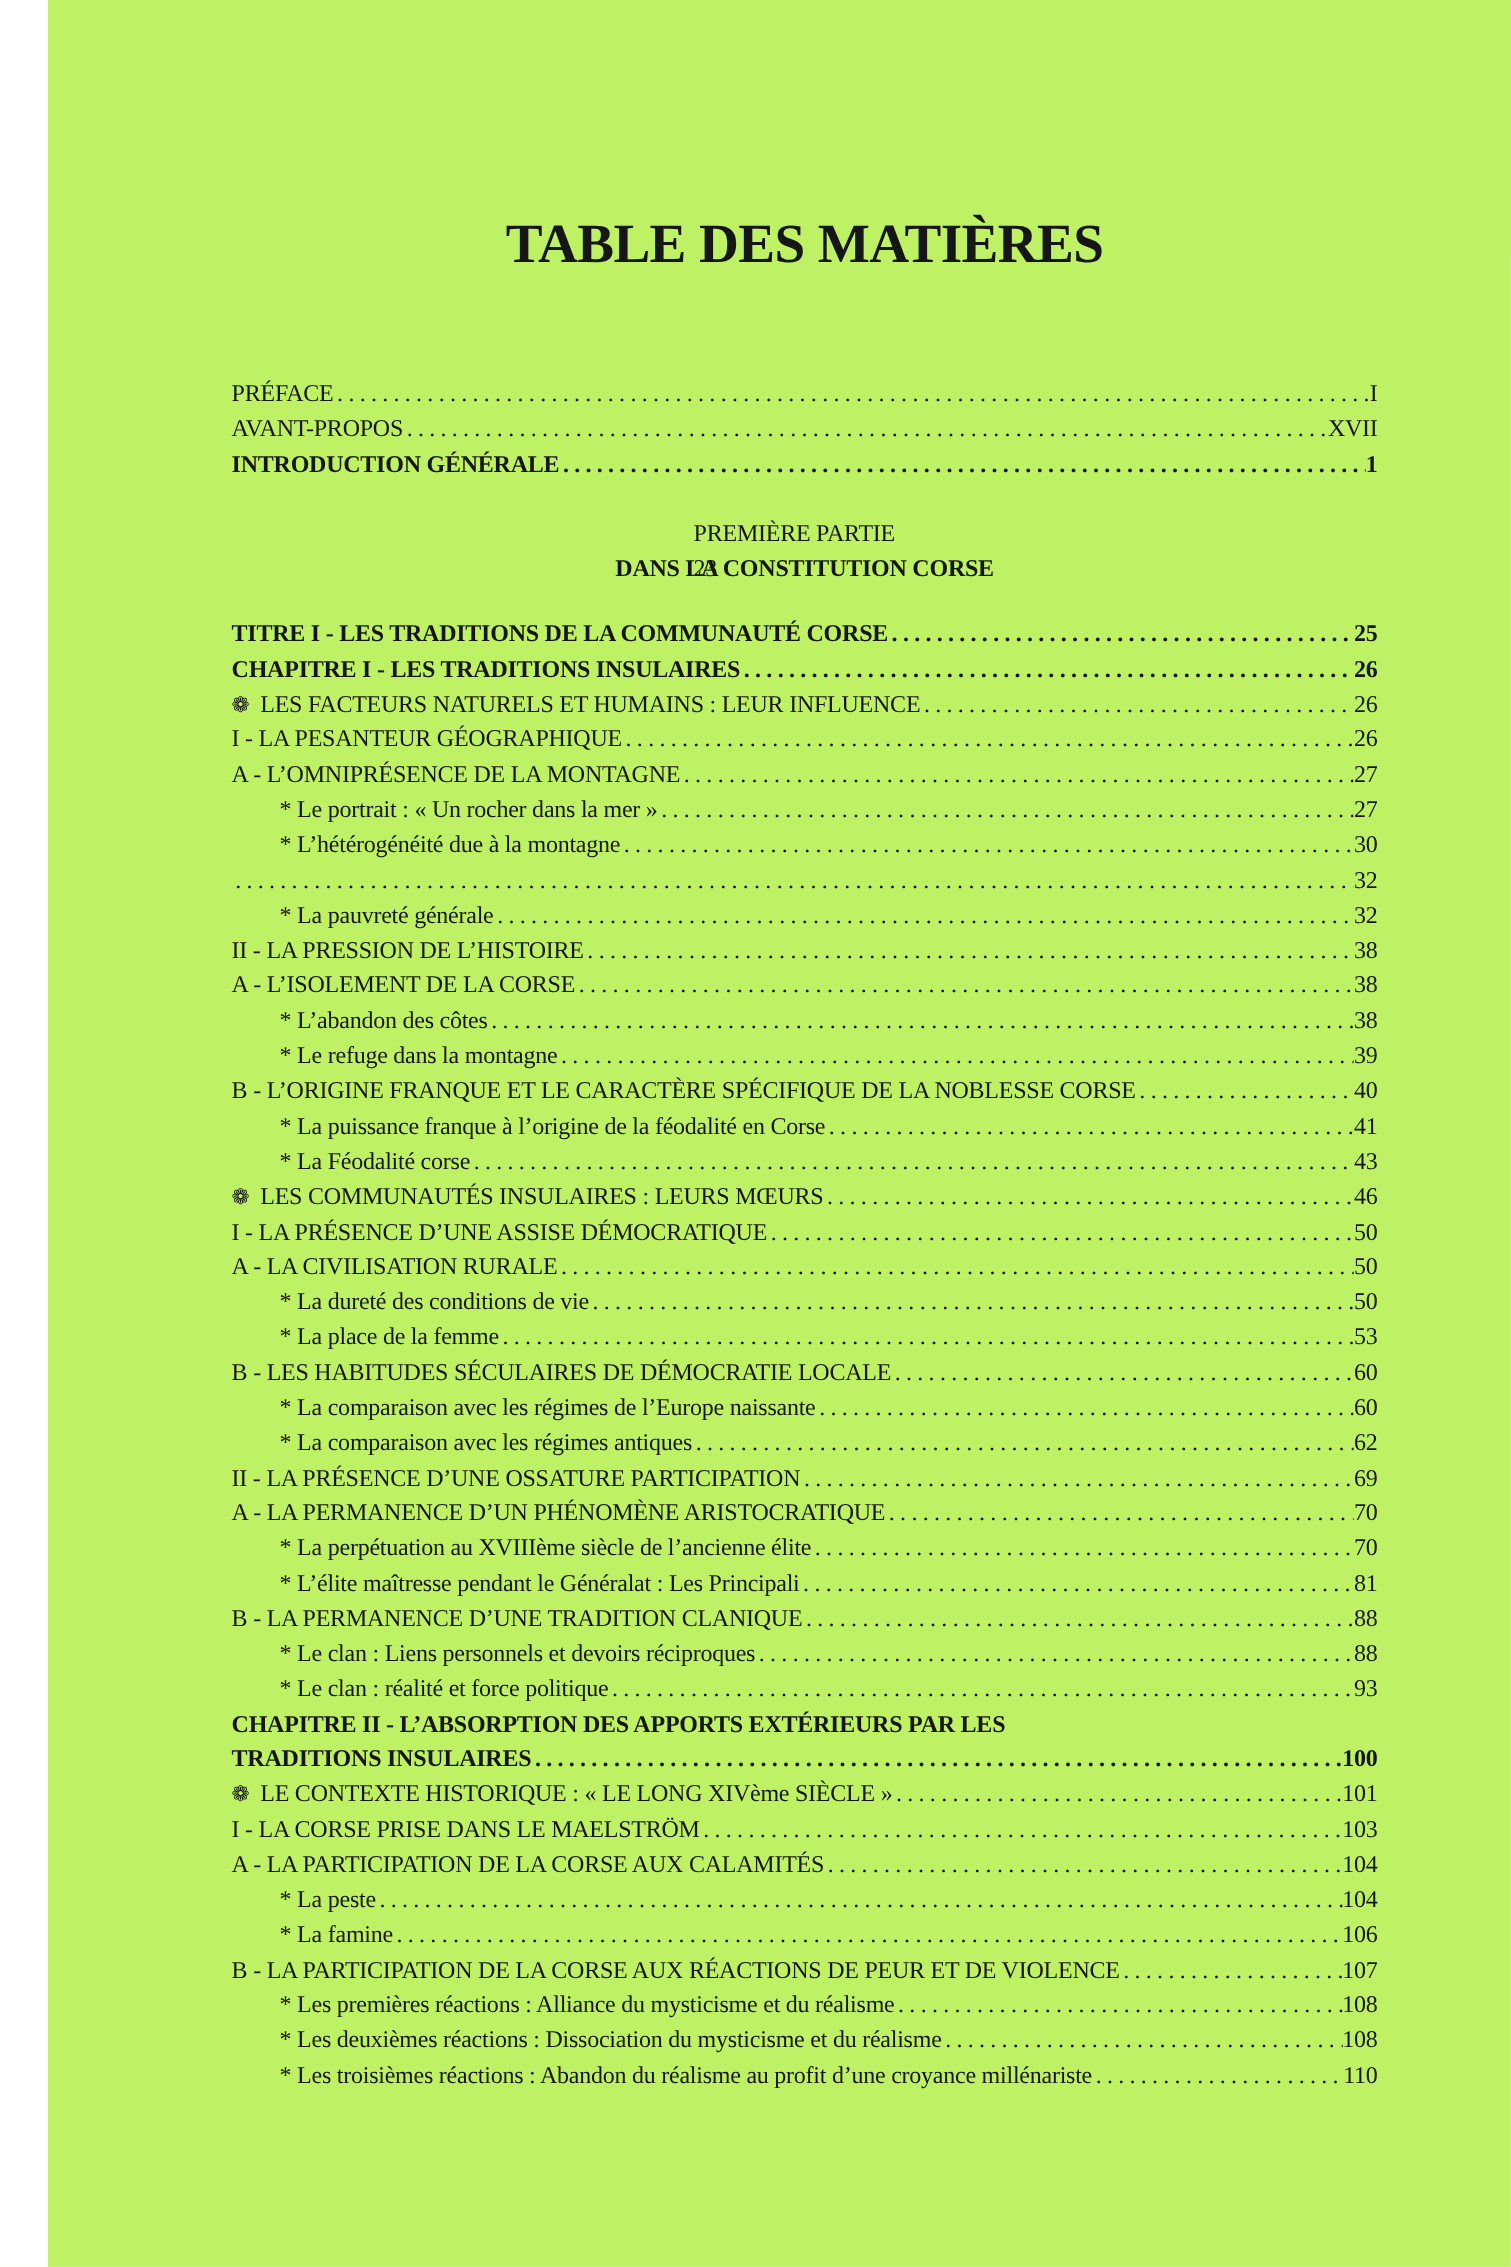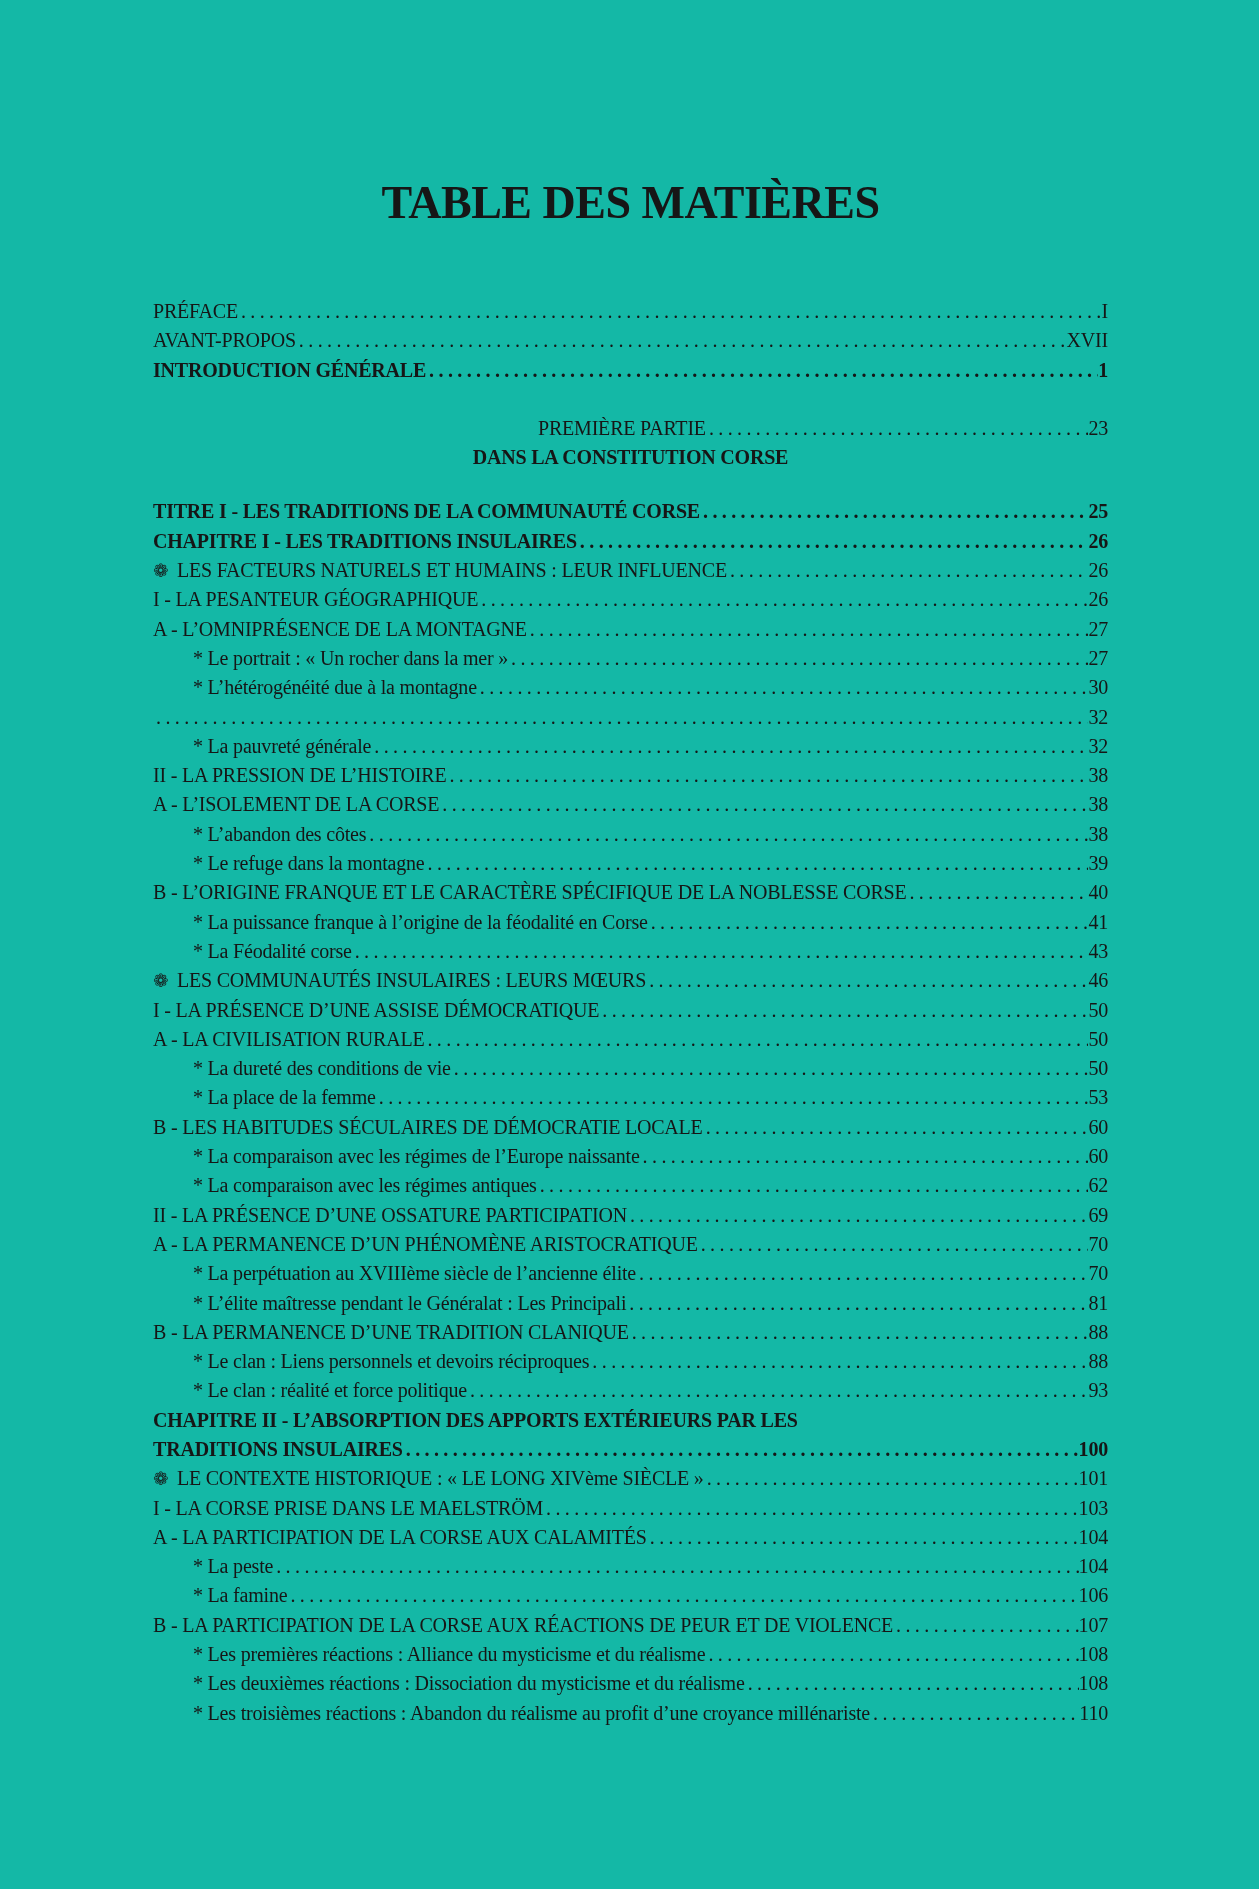--- a/index.html
+++ b/index.html
@@ -11,36 +11,37 @@
     width: 1259px;
     height: 1889px;
     position: relative;
     font-family: "Liberation Serif", "DejaVu Serif", serif;
     color: #161616;
     overflow: hidden;
   }
   .page {
     position: absolute;
     inset: 0;
-    background: #14b8a6;
+    background: #bef264;
+    margin-left: 40px;
   }
   .doc-title {
     position: absolute;
     top: 176px;
     left: 153px;
     width: 955px;
     text-align: center;
     font-size: 46px;
     font-weight: bold;
     letter-spacing: -0.5px;
     white-space: nowrap;
   }
   .toc {
     position: absolute;
-    top: 297px;
+    top: 314px;
     left: 153px;
     width: 955px;
   }
   .row {
     display: flex;
     align-items: baseline;
     height: 29.3px;
     line-height: 29.3px;
     font-size: 20px;
     letter-spacing: -0.2px;
@@ -54,21 +55,21 @@
     white-space: nowrap;
   }
   .row .dots::after {
     content: "..........................................................................................................................................................................................................";
     letter-spacing: 4.4px;
     padding-left: 3px;
   }
   .row .page-num { flex: 0 0 auto; }
   .row.bold { font-weight: bold; }
   .row.sub { padding-left: 40px; }
-  .row.part { padding-left: 385px; }
+  .row.part { padding-left: 385px; flex-direction: column; }
   .row.center-bold {
     font-weight: bold;
     justify-content: center;
   }
   .row.gap-lg { margin-bottom: 29px; }
   .row.gap-md { margin-bottom: 25px; align-items: flex-end; }
   .rosette {
     font-family: "DejaVu Sans", sans-serif;
     font-size: 18px;
     margin-right: 9px;

